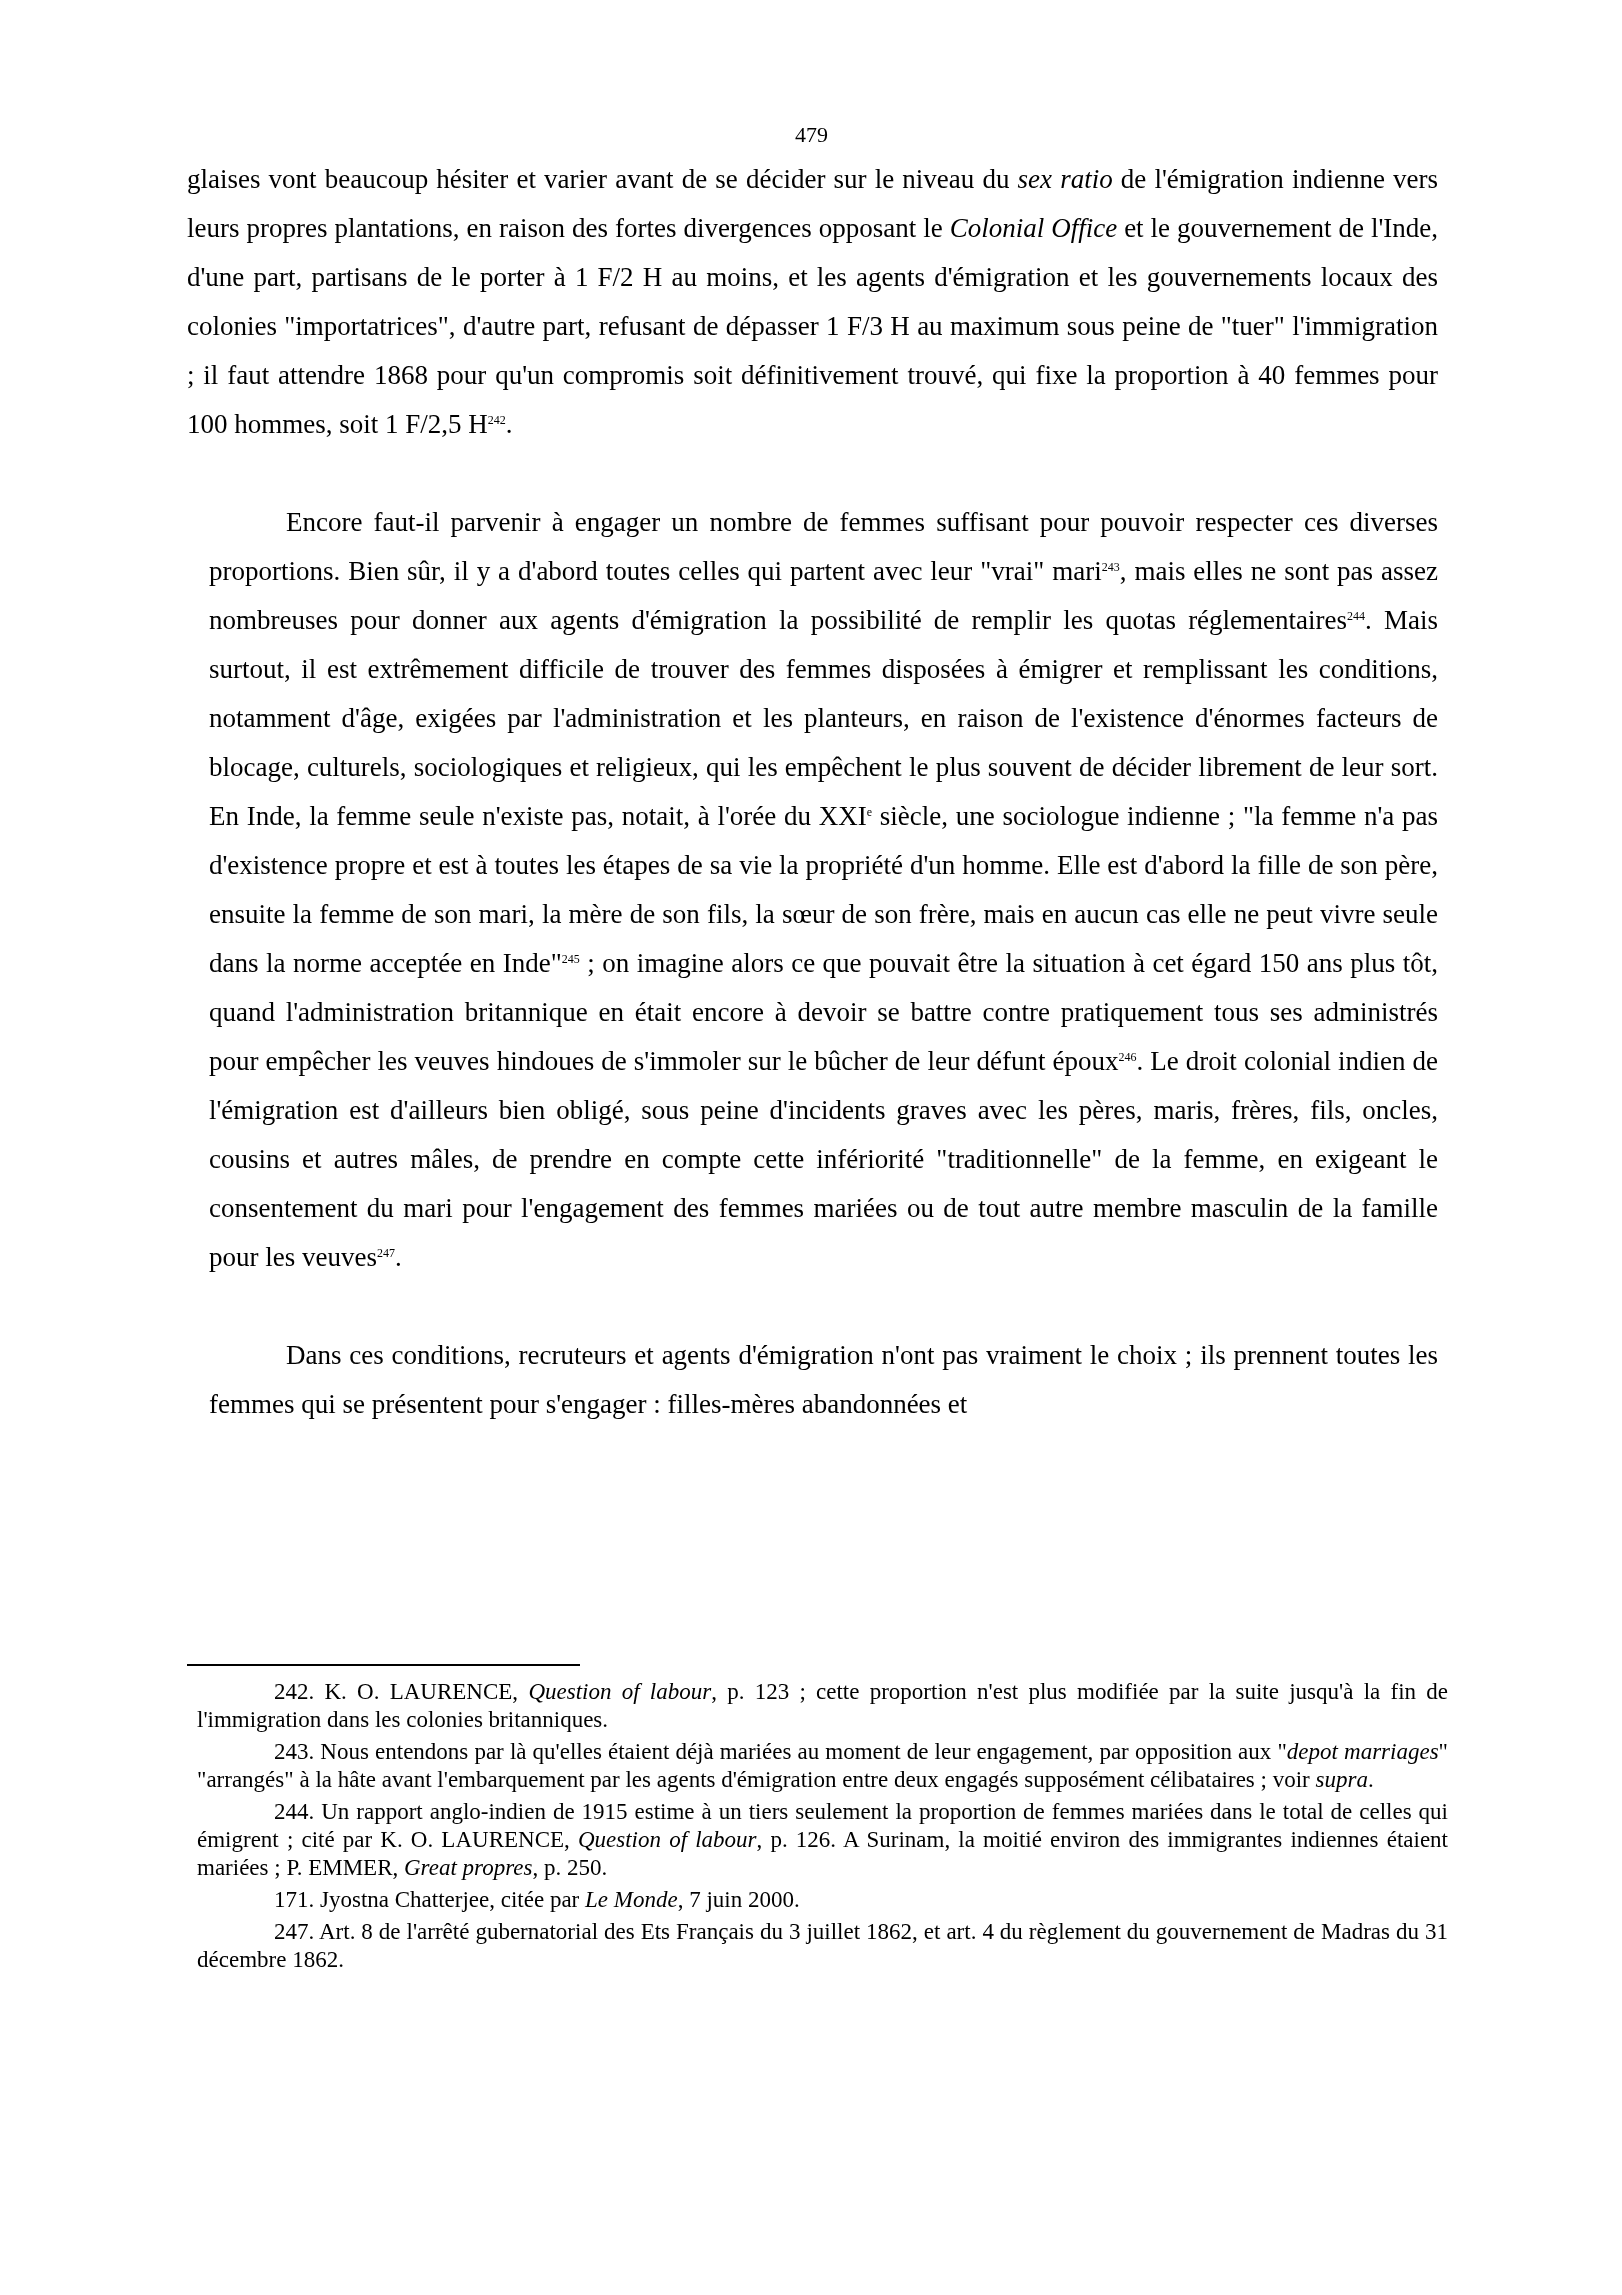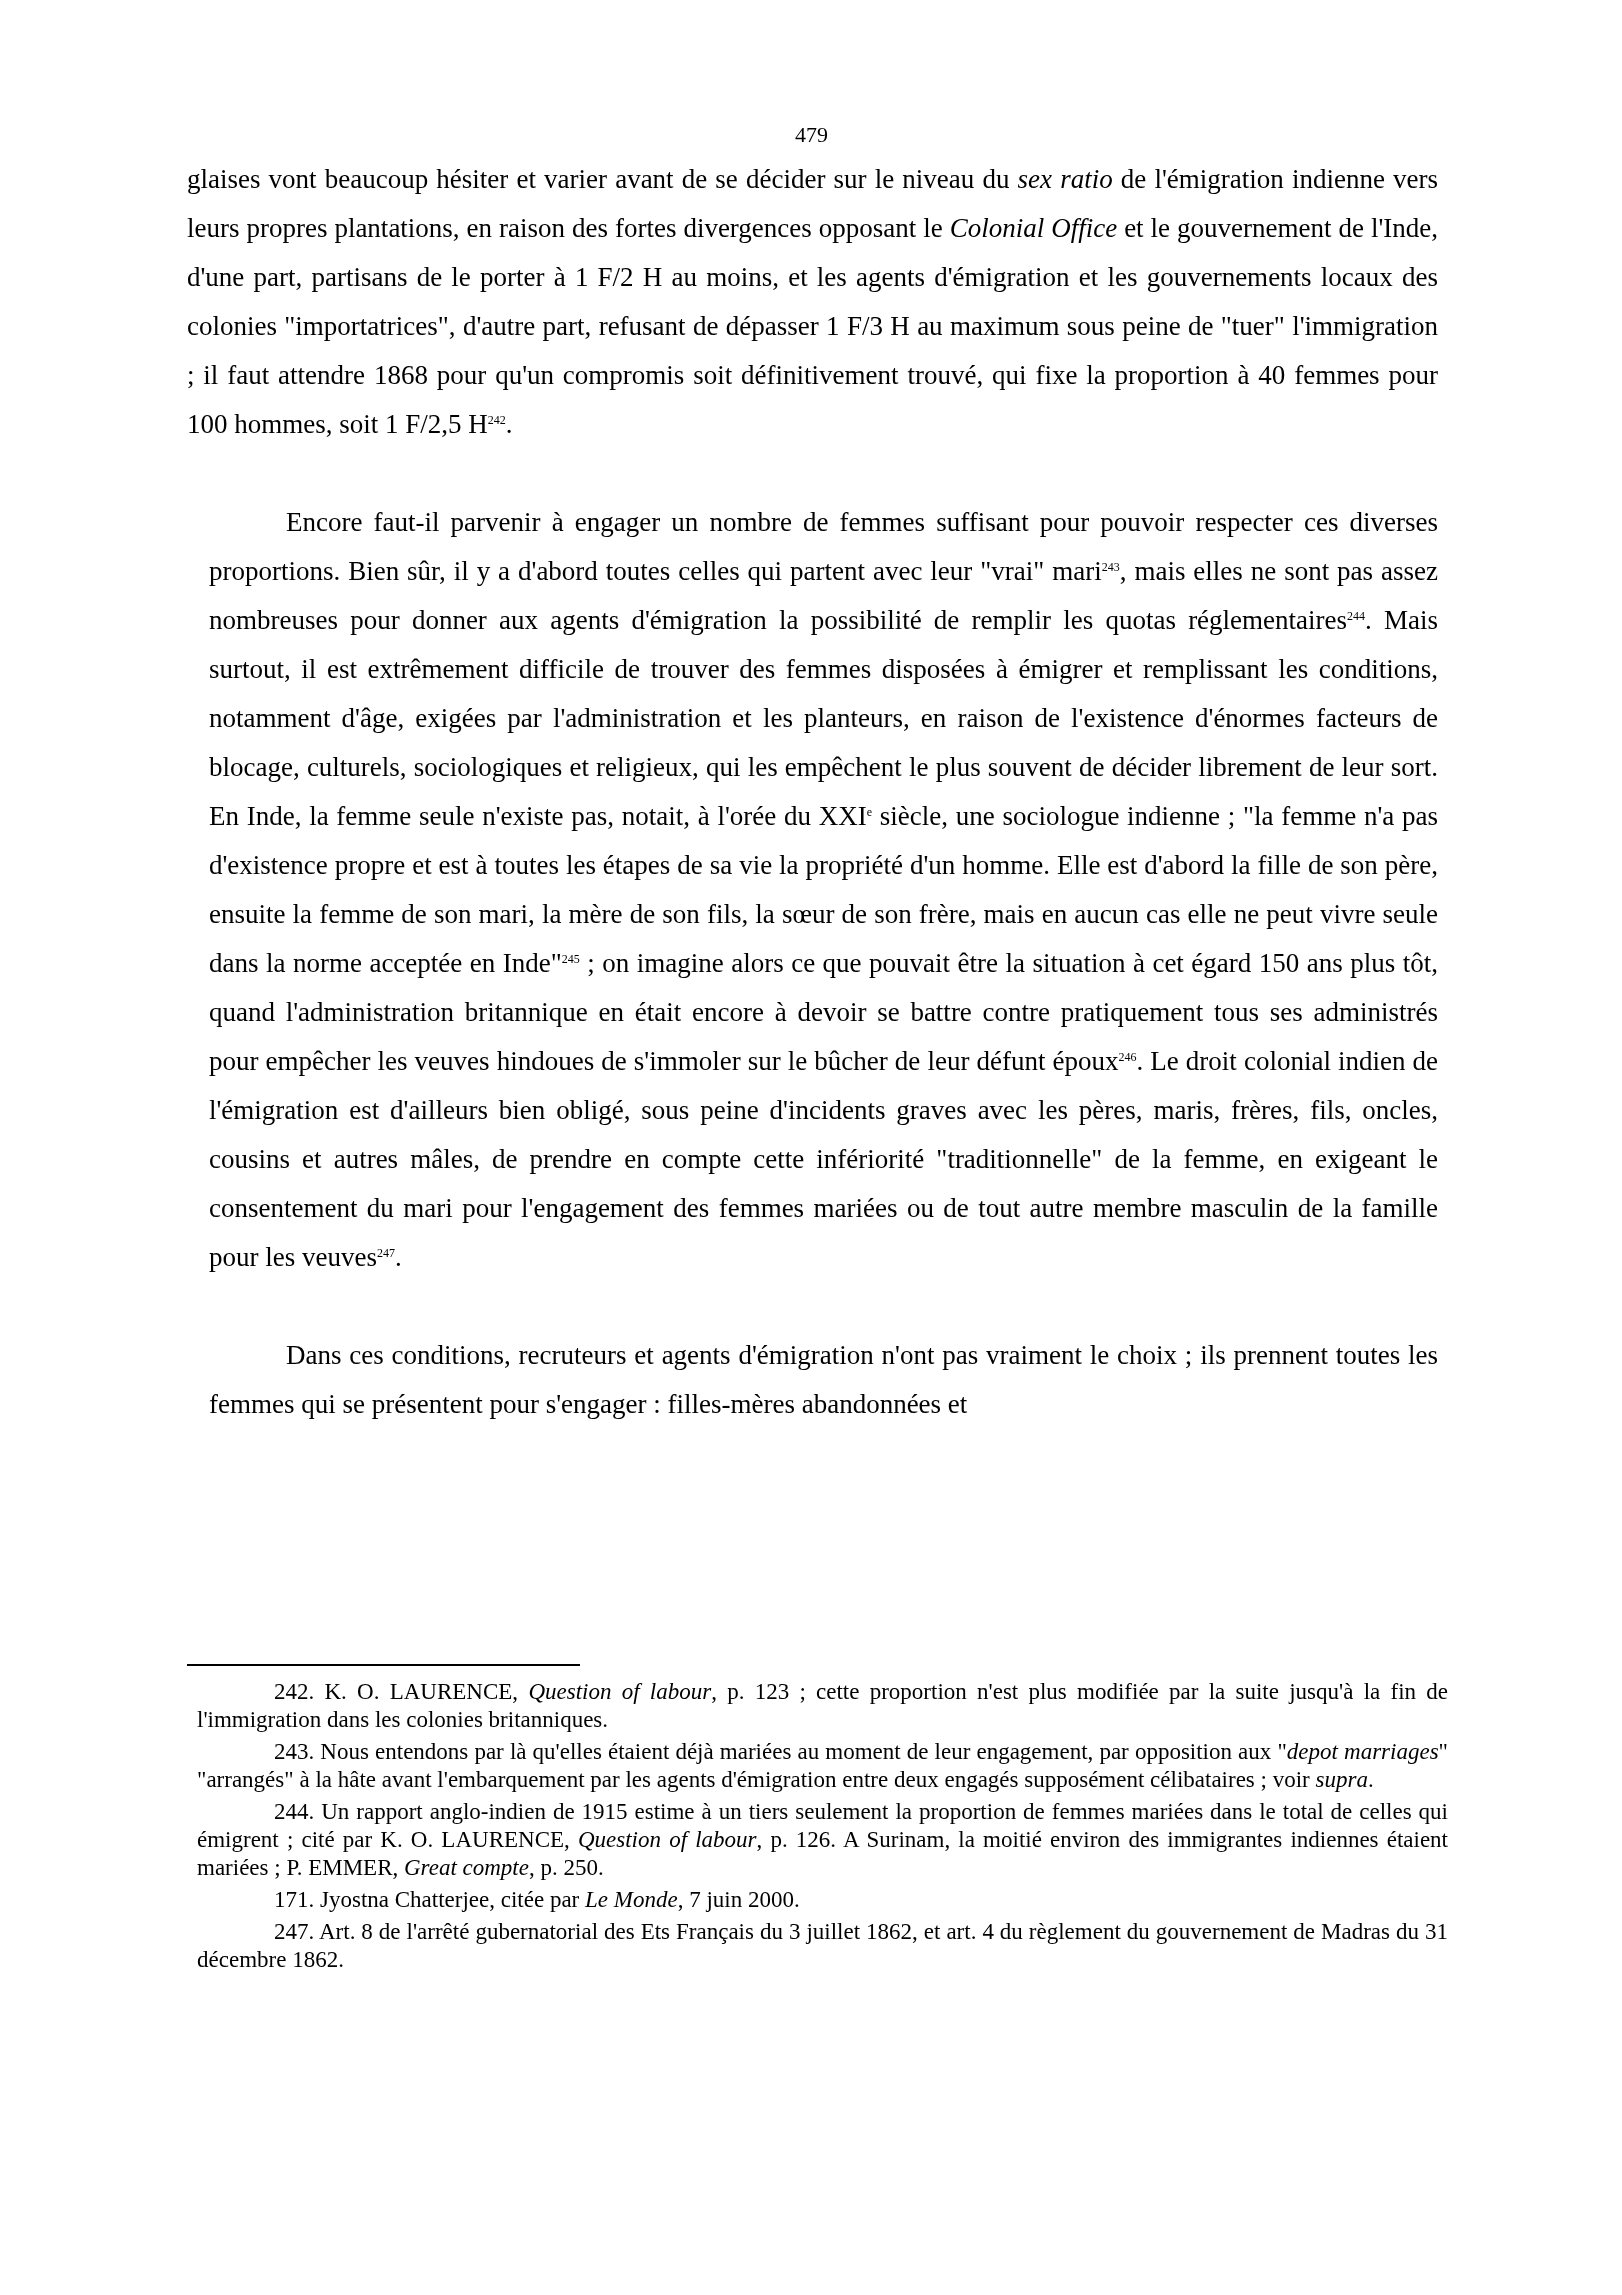--- a/index.html
+++ b/index.html
@@ -71,17 +71,17 @@
   <p><span>glaises vont beaucoup hésiter et varier avant de se décider sur le niveau du </span><em>sex ratio</em><span> de l'émigration indienne vers leurs propres plantations, en raison des fortes divergences opposant le </span><em>Colonial Office</em><span> et le gouvernement de l'Inde, d'une part, partisans de le porter à 1 F/2 H au moins, et les agents d'émigration et les gouvernements locaux des colonies "importatrices", d'autre part, refusant de dépasser 1 F/3 H au maximum sous peine de "tuer" l'immigration ; il faut attendre 1868 pour qu'un compromis soit définitivement trouvé, qui fixe la proportion à 40 femmes pour 100 hommes, soit 1 F/2,5 H</span><sup>242</sup><span>.</span></p>
   <p class="indent"><span>Encore faut-il parvenir à engager un nombre de femmes suffisant pour pouvoir respecter ces diverses proportions. Bien sûr, il y a d'abord toutes celles qui partent avec leur "vrai" mari</span><sup>243</sup><span>, mais elles ne sont pas assez nombreuses pour donner aux agents d'émigration la possibilité de remplir les quotas réglementaires</span><sup>244</sup><span>. Mais surtout, il est extrêmement difficile de trouver des femmes disposées à émigrer et remplissant les conditions, notamment d'âge, exigées par l'administration et les planteurs, en raison de l'existence d'énormes facteurs de blocage, culturels, sociologiques et religieux, qui les empêchent le plus souvent de décider librement de leur sort. En Inde, la femme seule n'existe pas, notait, à l'orée du XXI</span><sup>e</sup><span> siècle, une sociologue indienne ; "la femme n'a pas d'existence propre et est à toutes les étapes de sa vie la propriété d'un homme. Elle est d'abord la fille de son père, ensuite la femme de son mari, la mère de son fils, la sœur de son frère, mais en aucun cas elle ne peut vivre seule dans la norme acceptée en Inde"</span><sup>245</sup><span> ; on imagine alors ce que pouvait être la situation à cet égard 150 ans plus tôt, quand l'administration britannique en était encore à devoir se battre contre pratiquement tous ses administrés pour empêcher les veuves hindoues de s'immoler sur le bûcher de leur défunt époux</span><sup>246</sup><span>. Le droit colonial indien de l'émigration est d'ailleurs bien obligé, sous peine d'incidents graves avec les pères, maris, frères, fils, oncles, cousins et autres mâles, de prendre en compte cette infériorité "traditionnelle" de la femme, en exigeant le consentement du mari pour l'engagement des femmes mariées ou de tout autre membre masculin de la famille pour les veuves</span><sup>247</sup><span>.</span></p>
   <p class="indent"><span>Dans ces conditions, recruteurs et agents d'émigration n'ont pas vraiment le choix ; ils prennent toutes les femmes qui se présentent pour s'engager : filles-mères abandonnées et</span></p>
 </div>
 
 <div class="footnote-rule"></div>
 
 <div class="footnotes">
   <p class="footnote"><span>242. K. O. LAURENCE, </span><em>Question of labour</em><span>, p. 123 ; cette proportion n'est plus modifiée par la suite jusqu'à la fin de l'immigration dans les colonies britanniques.</span></p>
   <p class="footnote"><span>243. Nous entendons par là qu'elles étaient déjà mariées au moment de leur engagement, par opposition aux "</span><em>depot marriages</em><span>" "arrangés" à la hâte avant l'embarquement par les agents d'émigration entre deux engagés supposément célibataires ; voir </span><em>supra</em><span>.</span></p>
-  <p class="footnote"><span>244. Un rapport anglo-indien de 1915 estime à un tiers seulement la proportion de femmes mariées dans le total de celles qui émigrent ; cité par K. O. LAURENCE, </span><em>Question of labour</em><span>, p. 126. A Surinam, la moitié environ des immigrantes indiennes étaient mariées ; P. EMMER, </span><em>Great compte</em><span>, p. 250.</span></p>
+  <p class="footnote"><span>244. Un rapport anglo-indien de 1915 estime à un tiers seulement la proportion de femmes mariées dans le total de celles qui émigrent ; cité par K. O. LAURENCE, </span><em>Question of labour</em><span>, p. 126. A Surinam, la moitié environ des immigrantes indiennes étaient mariées ; P. EMMER, </span><em>Great propres</em><span>, p. 250.</span></p>
   <p class="footnote"><span>171. Jyostna Chatterjee, citée par </span><em>Le Monde</em><span>, 7 juin 2000.</span></p>
   <p class="footnote"><span>247. Art. 8 de l'arrêté gubernatorial des Ets Français du 3 juillet 1862, et art. 4 du règlement du gouvernement de Madras du 31 décembre 1862.</span></p>
 </div>
 
 
 </body></html>

